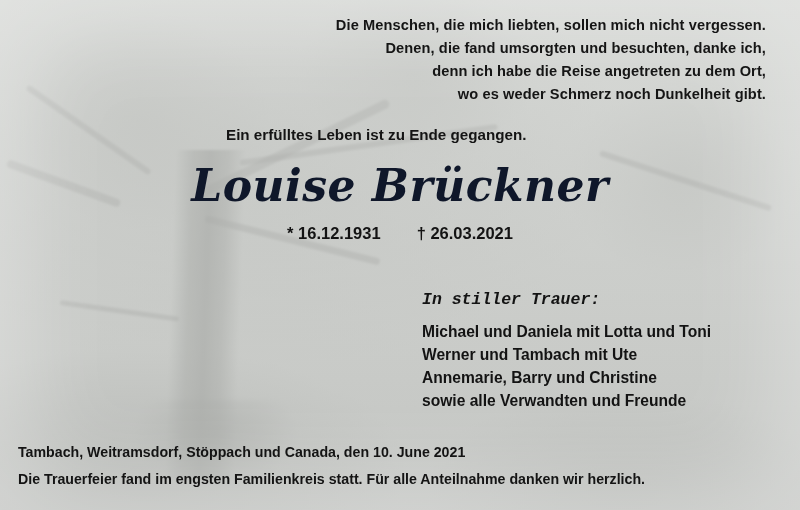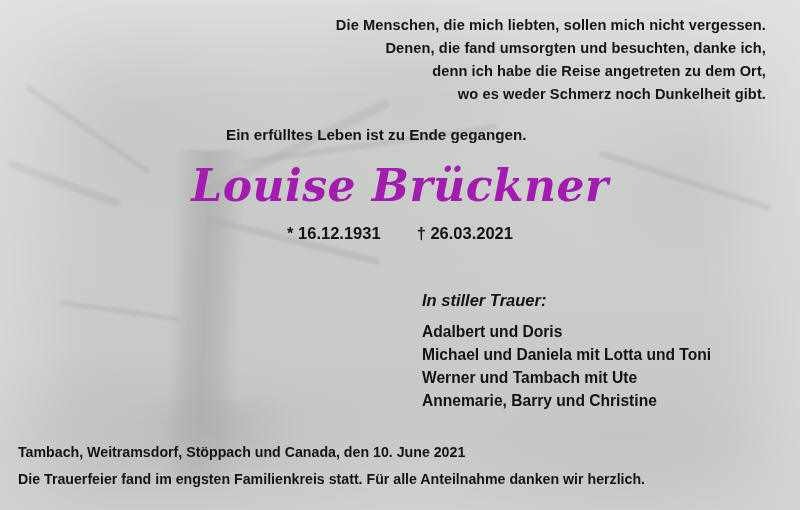--- a/index.html
+++ b/index.html
@@ -102,21 +102,21 @@
     position: absolute;
     top: 160px;
     left: 0;
     width: 100%;
     text-align: center;
     font-family: "DejaVu Serif", serif;
     font-style: italic;
     font-weight: 700;
     font-size: 44px;
     letter-spacing: 0.5px;
-    color: #a21caf;
+    color: #0f172a;
   }
   .dates {
     position: absolute;
     top: 224px;
     left: 0;
     width: 100%;
     text-align: center;
     font-size: 16.5px;
     font-weight: 700;
     color: #131313;
@@ -125,21 +125,21 @@
   .mourners {
     position: absolute;
     top: 288px;
     left: 422px;
     font-size: 15.6px;
     font-weight: 700;
     line-height: 1.49;
     color: #131313;
   }
   .mourners .heading {
-    font-family: Liberation Sans, sans-serif;
+    font-family: Liberation Mono, monospace;
     font-style: italic;
     font-weight: 700;
     font-size: 16.5px;
     margin-bottom: 7px;
   }
   .footer {
     position: absolute;
     left: 18px;
     bottom: 16px;
     width: 770px;
@@ -184,24 +184,24 @@
     <div class="intro">Ein erfülltes Leben ist zu Ende gegangen.</div>
 
     <div class="name">Louise Brückner</div>
 
     <div class="dates">
       <span class="birth">* 16.12.1931</span><span class="death">† 26.03.2021</span>
     </div>
 
     <div class="mourners">
       <div class="heading">In stiller Trauer:</div>
-      <div>Adalbert und Doris</div>
       <div>Michael und Daniela mit Lotta und Toni</div>
       <div>Werner und Tambach mit Ute</div>
       <div>Annemarie, Barry und Christine</div>
+      <div>sowie alle Verwandten und Freunde</div>
     </div>
 
     <div class="footer">
       <div>Tambach, Weitramsdorf, Stöppach und Canada, den 10. June 2021</div>
       <div>Die Trauerfeier fand im engsten Familienkreis statt. Für alle Anteilnahme danken wir herzlich.</div>
     </div>
 
   </div>
 </div>
 

